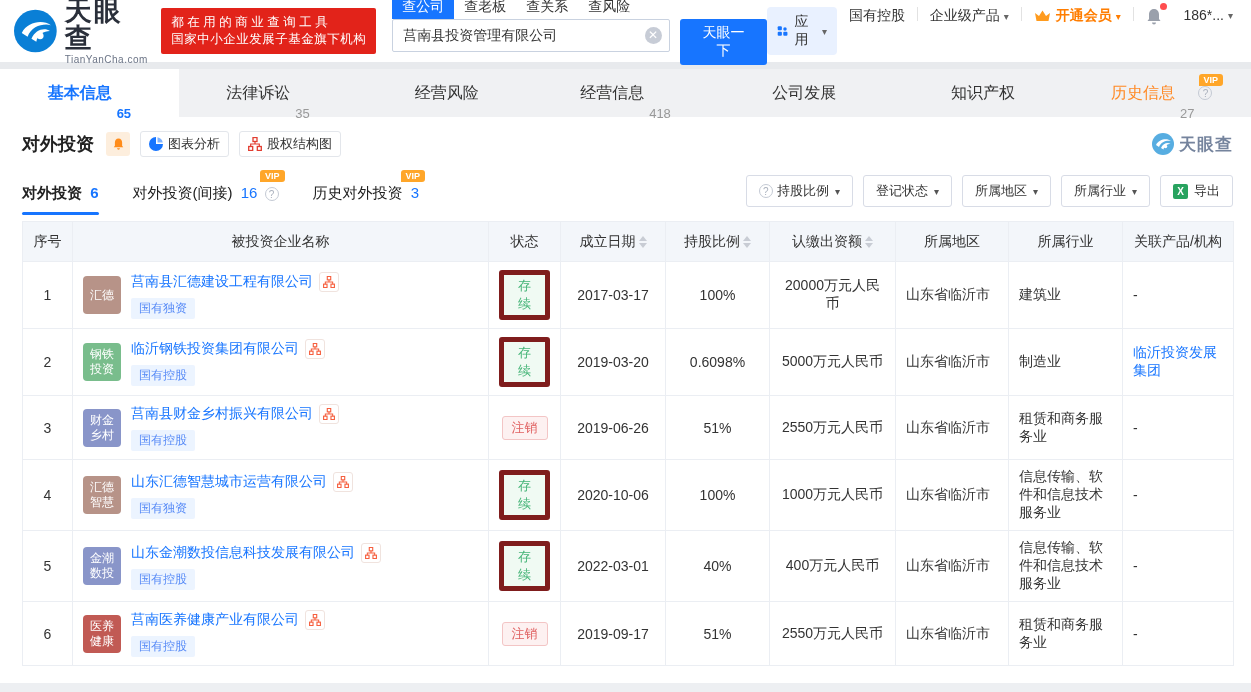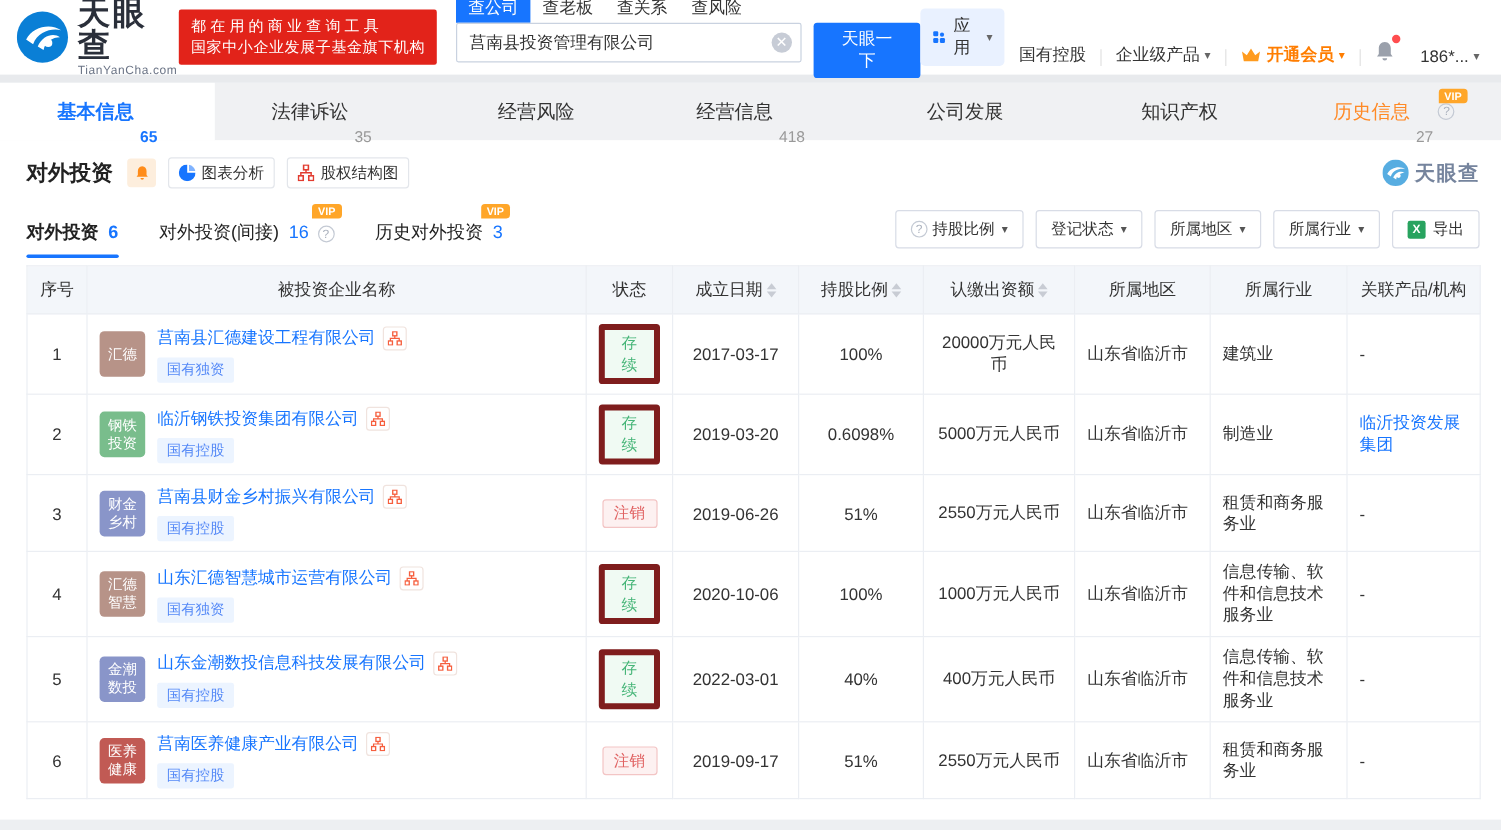--- a/index.html
+++ b/index.html
@@ -5,36 +5,36 @@
   * { margin:0; padding:0; box-sizing:border-box; }
   html,body { width:1251px; height:692px; overflow:hidden; background:#fff;
     font-family:"Liberation Sans","DejaVu Sans",sans-serif; color:#333; }
 
   
   .topbar { height:62px; background:#fff; display:flex; align-items:center; padding:0 14px; position:relative; }
   .logo { display:flex; align-items:center; cursor:pointer; }
   .logo-mark { width:44px; height:44px; margin-right:8px; }
   .logo-txt .cn { font-size:27px; font-weight:bold; color:#2a2f3a; letter-spacing:2px; line-height:1; }
   .logo-txt .en { font-size:10px; color:#6b7486; letter-spacing:.5px; margin-top:2px; }
-  .banner { background:#e2231a; color:#fff; padding:6px 10px; border-radius:2px;
+  .banner { background:#e2231a; color:#fff; margin-left:12px; padding:6px 10px; border-radius:2px;
     font-size:12.5px; line-height:17px; white-space:nowrap; }
   .banner .l1 { letter-spacing:3.5px; }
   .banner .l2 { letter-spacing:.5px; }
 
   .searchbox { margin-left:16px; width:400px; }
   .stabs { display:flex; font-size:14px; height:22px; align-items:flex-end; }
   .stab { padding:3px 10px; cursor:pointer; color:#333; }
   .stab.active { background:#1775ff; color:#fff; border-radius:2px 2px 0 0; }
   .srow { display:flex; margin-top:0; }
   .sinput-wrap { position:relative; width:300px; }
   .sinput { width:100%; height:33px; border:1px solid #c9d2e0; border-radius:2px; padding:0 30px 0 10px; font-size:14px; color:#333; outline:none; font-family:inherit; }
   .clear-ic { position:absolute; right:8px; top:8px; width:17px; height:17px; border-radius:50%; background:#c7ccd6; color:#fff; font-size:12px; line-height:17px; text-align:center; cursor:pointer; }
   .sbtn { margin-left:10px; height:46px; padding:0 18px; background:#1775ff; color:#fff; border:none; border-radius:3px; font-size:14px; cursor:pointer; font-family:inherit; }
 
-  .topnav { margin-left:auto; display:flex; align-items:flex-end; font-size:14px; color:#333; }
+  .topnav { margin-left:auto; display:flex; align-items:flex-start; font-size:14px; color:#333; }
   .appchip { display:flex; align-items:center; background:#e9f1ff; border-radius:4px; padding:6px 10px; cursor:pointer; }
   .appchip .lbl { margin:0 4px 0 6px; }
   .tn-item { padding:0 12px; cursor:pointer; white-space:nowrap; display:flex; align-items:center; }
   .tn-sep { width:1px; height:14px; background:#e2e2e2; }
   .vipnav { color:#ff7d00; font-weight:bold; }
   .caret { font-size:10px; color:#666; margin-left:4px; }
   .vipnav .caret { color:#ff7d00; }
   .bell-wrap { position:relative; padding:0 12px; cursor:pointer; }
   .reddot { position:absolute; top:-4px; right:8px; width:7px; height:7px; background:#ff4d4f; border-radius:50%; }
   .phone { padding:0 4px 0 8px; cursor:pointer; display:flex; align-items:center; }

